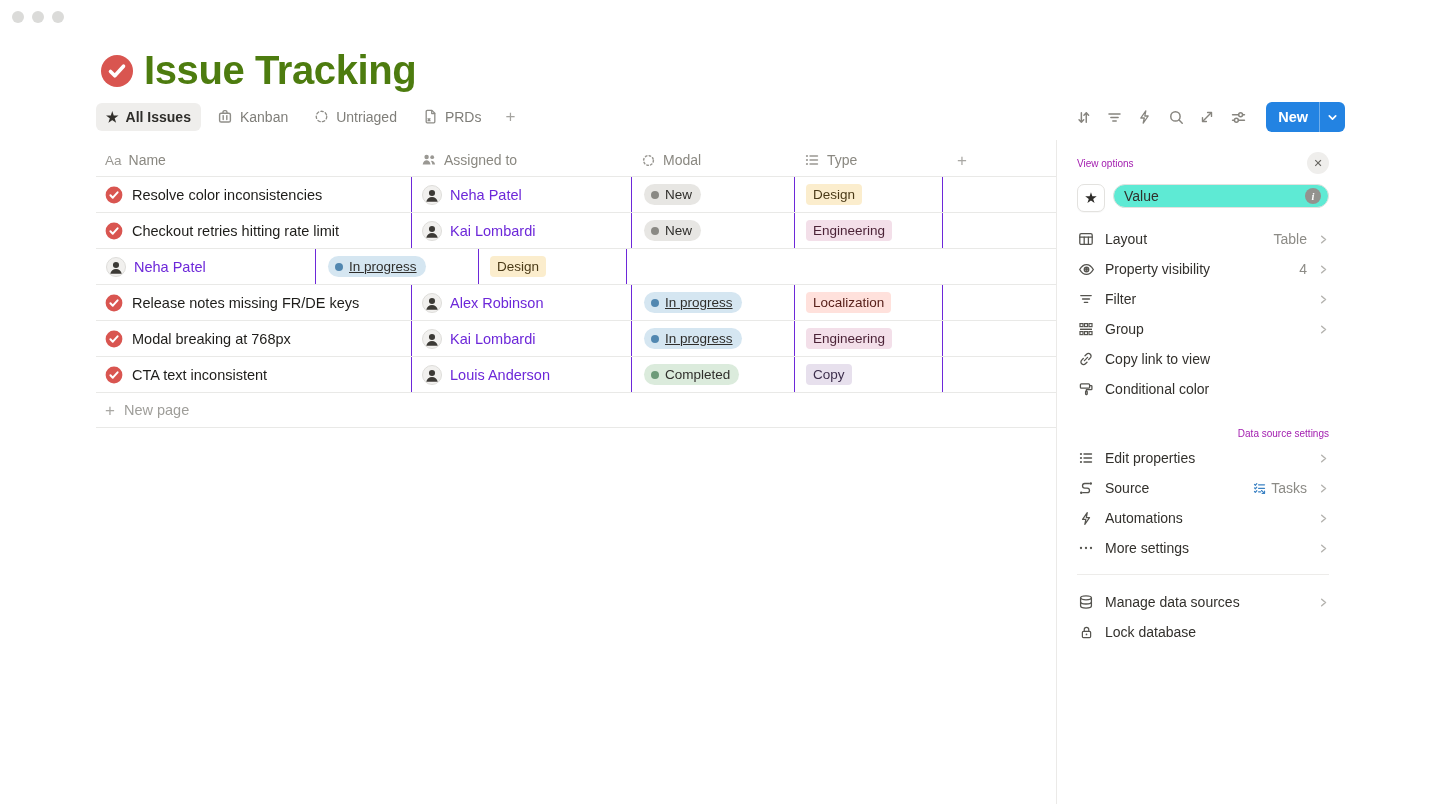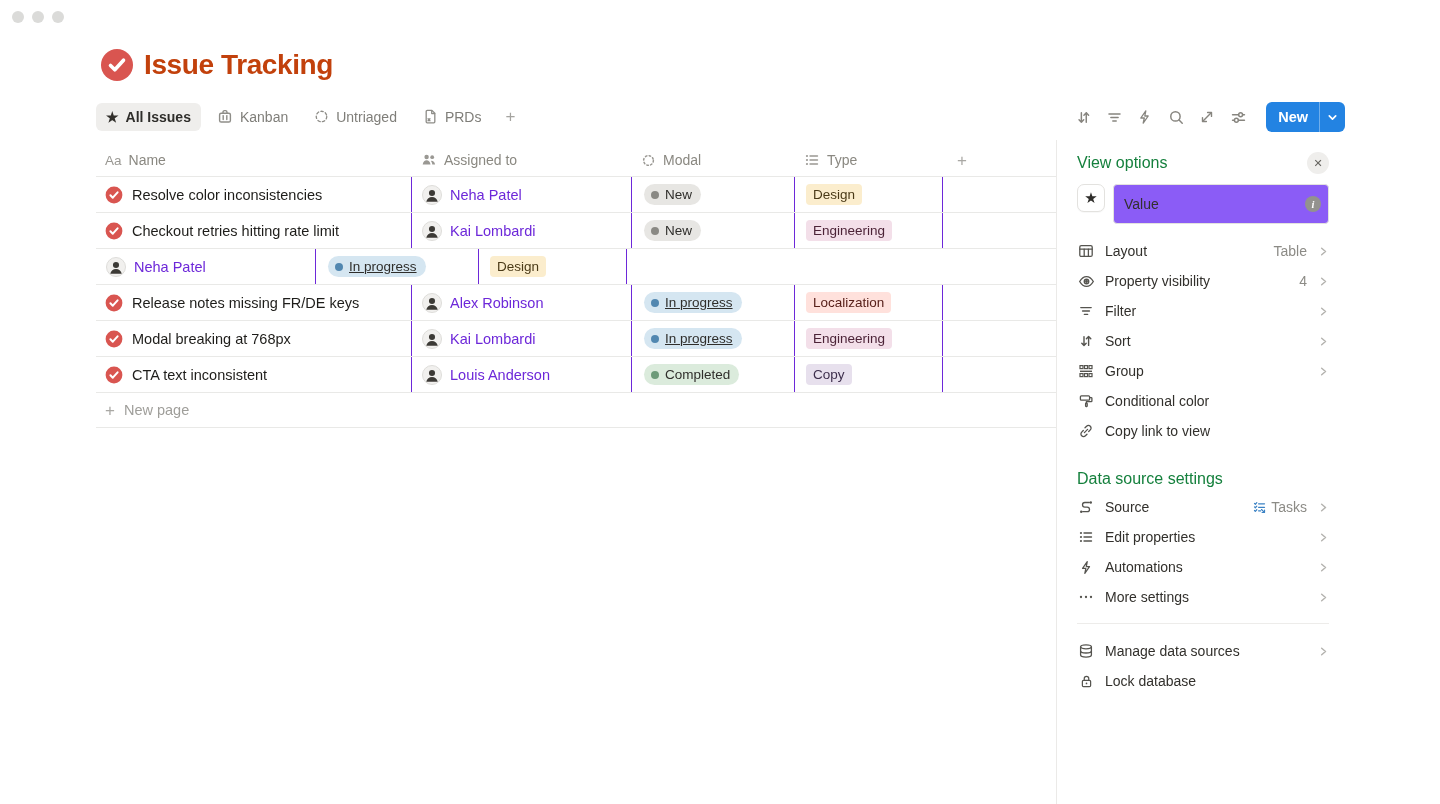--- a/index.html
+++ b/index.html
@@ -6,21 +6,21 @@
   html,body { width:1440px; height:804px; background:#ffffff; overflow:hidden;
     font-family:"Liberation Sans", sans-serif; color:#32302C; }
 
   
   .win-dots { position:absolute; top:11px; left:12px; display:flex; gap:8px; }
   .win-dot { width:12px; height:12px; border-radius:50%; background:#DBDBD9; }
 
   
   .page-header { position:absolute; left:100px; top:48px; display:flex; align-items:center; gap:10px; }
   .page-icon { width:34px; height:34px; }
-  .page-title { font-size:28px; font-weight:700; letter-spacing:-0.4px; color:#c2410c; }
+  .page-title { font-size:40px; font-weight:700; letter-spacing:-0.4px; color:#4d7c0f; }
 
   
   .tabbar { position:absolute; left:96px; top:101px; height:31px; display:flex; align-items:center; gap:6px; font-size:14px; }
   .tab { display:flex; align-items:center; gap:7px; padding:6px 10px; border-radius:6px; color:#7F7E79; cursor:default; }
   .tab.active { background:#EFEEEC; color:#2E2D2A; font-weight:600; }
   .tab .glyph-star { font-size:14px; color:#32302C; line-height:1; }
   .tab-icon { display:inline-flex; color:#8E8D88; }
   .tab-add { color:#A5A4A0; font-size:17px; padding:2px 8px; }
 
   
@@ -55,25 +55,25 @@
   .tag[data-variant="pink"]   { background:#F3DFE9; color:#4C2337; }
   .tag[data-variant="red"]    { background:#FFE1DC; color:#58201A; }
   .tag[data-variant="purple"] { background:#E7E0ED; color:#3E2F4D; }
   .newpage-row { display:flex; align-items:center; gap:9px; height:35px; padding-left:9px; border-bottom:1px solid #E9E9E7; color:#9F9E9A; }
   .newpage-plus { font-size:17px; color:#A9A8A4; line-height:1; }
 
   
   .panel { position:absolute; left:1056px; top:140px; width:384px; height:664px; border-left:1px solid #EBEAE8; padding:10px 0 0 20px; }
   .panel-inner { width:252px; }
   .panel-header { display:flex; align-items:center; justify-content:space-between; height:26px; }
-  .panel-title, .section-label { font-size:16px; color:#15803d; }
+  .panel-title, .section-label { font-size:10px; color:#a21caf;text-align:right; }
   .close-btn { width:22px; height:22px; border-radius:50%; background:#EFEEEC; color:#64635E; display:flex; align-items:center; justify-content:center; font-size:11px; }
   .name-row { display:flex; gap:8px; margin-top:8px; }
   .star-btn { width:28px; height:28px; border:1px solid #E3E2DF; border-radius:7px; background:#fff; display:flex; align-items:center; justify-content:center; font-size:15px; color:#2E2D2A; box-shadow:0 1px 1px rgba(0,0,0,0.03); }
-  .view-name-box { flex:1; height:40px; border:1px solid #E3E2DF; border-radius:4px; background:#8b5cf6; display:flex; align-items:center; padding:0 7px 0 10px; }
+  .view-name-box { flex:1; height:24px; border:1px solid #E3E2DF; border-radius:12px; background:#5eead4; display:flex; align-items:center; padding:0 7px 0 10px; }
   .view-name-box input { flex:1; border:none; outline:none; background:transparent; font-family:"Liberation Sans",sans-serif; font-size:14px; color:#32302C; }
   .info-badge { width:16px; height:16px; border-radius:50%; background:#93928E; color:#fff; font-size:10.5px; font-weight:700; font-family:"Liberation Serif",serif; font-style:italic; display:flex; align-items:center; justify-content:center; }
   .menu { margin-top:12px; }
   .mrow { display:flex; align-items:center; height:30px; gap:10px; }
   .micon { width:18px; display:inline-flex; justify-content:center; color:#55544F; }
   .mlabel { flex:1; font-size:14px; color:#32302C; white-space:nowrap; }
   .mvalue { font-size:14px; color:#8C8B86; display:flex; align-items:center; gap:5px; }
   .chev { display:inline-flex; color:#B4B3AF; width:12px; justify-content:center; }
   .section-label { display:block; margin-top:24px; }
   .panel-divider { border-top:1px solid #EDECEA; margin:11px 0; }
@@ -477,78 +477,81 @@
         <span class="mlabel">Filter</span>
         <span class="mvalue"></span>
         <span class="chev">
             <svg width="11" height="11" viewBox="0 0 12 12" fill="none" stroke="currentColor" stroke-width="1.6" stroke-linecap="round" stroke-linejoin="round">
               <polyline points="4 2.5 8.2 6 4 9.5"></polyline>
             </svg>
           </span>
       </div>
       <div class="mrow">
         <span class="micon">
-            <svg width="16" height="16" viewBox="0 0 16 16" fill="none" stroke="currentColor" stroke-width="1.4" stroke-linecap="round" stroke-linejoin="round">
-              <path d="M6 3.6v8.8M3.8 10.2L6 12.5l2.2-2.3"></path>
-              <path d="M10.6 12.4V3.6M8.4 5.8l2.2-2.3 2.2 2.3"></path>
-            </svg>
-          </span>
-        <span class="mlabel">Sort</span>
-        <span class="mvalue"></span>
-        <span class="chev">
-            <svg width="11" height="11" viewBox="0 0 12 12" fill="none" stroke="currentColor" stroke-width="1.6" stroke-linecap="round" stroke-linejoin="round">
-              <polyline points="4 2.5 8.2 6 4 9.5"></polyline>
-            </svg>
-          </span>
-      </div>
-      <div class="mrow">
-        <span class="micon">
             <svg width="16" height="16" viewBox="0 0 16 16" fill="none" stroke="currentColor" stroke-width="1.2">
               <rect x="2" y="2.6" width="3" height="3"></rect>
               <rect x="6.5" y="2.6" width="3" height="3"></rect>
               <rect x="11" y="2.6" width="3" height="3"></rect>
               <rect x="2" y="7.6" width="12" height="1.4" fill="currentColor" stroke="none"></rect>
               <rect x="2" y="10.6" width="3" height="3"></rect>
               <rect x="6.5" y="10.6" width="3" height="3"></rect>
               <rect x="11" y="10.6" width="3" height="3"></rect>
             </svg>
           </span>
         <span class="mlabel">Group</span>
         <span class="mvalue"></span>
         <span class="chev">
             <svg width="11" height="11" viewBox="0 0 12 12" fill="none" stroke="currentColor" stroke-width="1.6" stroke-linecap="round" stroke-linejoin="round">
               <polyline points="4 2.5 8.2 6 4 9.5"></polyline>
             </svg>
           </span>
       </div>
       <div class="mrow">
         <span class="micon">
+            <svg width="16" height="16" viewBox="0 0 16 16" fill="none" stroke="currentColor" stroke-width="1.3" stroke-linecap="round">
+              <path d="M6.4 9.6l3.2-3.2"></path>
+              <path d="M7 4.8l1.6-1.6a2.6 2.6 0 0 1 3.7 3.7L10.7 8.5"></path>
+              <path d="M9 11.2l-1.6 1.6a2.6 2.6 0 0 1-3.7-3.7L5.3 7.5"></path>
+            </svg>
+          </span>
+        <span class="mlabel">Copy link to view</span>
+      </div>
+      <div class="mrow">
+        <span class="micon">
             <svg width="16" height="16" viewBox="0 0 16 16" fill="none" stroke="currentColor" stroke-width="1.3" stroke-linejoin="round">
               <rect x="2.4" y="2.8" width="9.2" height="4.4" rx="1"></rect>
               <path d="M11.6 4.6h1.6a.7.7 0 0 1 .7.7v2.6a.7.7 0 0 1-.7.7H8.4v1.6"></path>
               <rect x="7.6" y="10.2" width="1.6" height="3.4" rx="0.5"></rect>
             </svg>
           </span>
         <span class="mlabel">Conditional color</span>
       </div>
-      <div class="mrow">
-        <span class="micon">
-            <svg width="16" height="16" viewBox="0 0 16 16" fill="none" stroke="currentColor" stroke-width="1.3" stroke-linecap="round">
-              <path d="M6.4 9.6l3.2-3.2"></path>
-              <path d="M7 4.8l1.6-1.6a2.6 2.6 0 0 1 3.7 3.7L10.7 8.5"></path>
-              <path d="M9 11.2l-1.6 1.6a2.6 2.6 0 0 1-3.7-3.7L5.3 7.5"></path>
-            </svg>
-          </span>
-        <span class="mlabel">Copy link to view</span>
-      </div>
     </div>
 
     <span class="section-label">Data source settings</span>
 
     <div class="menu" style="margin-top:4px;">
+      <div class="mrow">
+        <span class="micon">
+            <svg width="16" height="16" viewBox="0 0 16 16" fill="none" stroke="currentColor" stroke-width="1.4" stroke-linecap="round">
+              <circle cx="3" cy="4" r="0.4" fill="currentColor"></circle>
+              <circle cx="3" cy="8" r="0.4" fill="currentColor"></circle>
+              <circle cx="3" cy="12" r="0.4" fill="currentColor"></circle>
+              <line x1="6" y1="4" x2="13.5" y2="4"></line>
+              <line x1="6" y1="8" x2="13.5" y2="8"></line>
+              <line x1="6" y1="12" x2="13.5" y2="12"></line>
+            </svg>
+          </span>
+        <span class="mlabel">Edit properties</span>
+        <span class="chev">
+            <svg width="11" height="11" viewBox="0 0 12 12" fill="none" stroke="currentColor" stroke-width="1.6" stroke-linecap="round" stroke-linejoin="round">
+              <polyline points="4 2.5 8.2 6 4 9.5"></polyline>
+            </svg>
+          </span>
+      </div>
       <div class="mrow">
         <span class="micon">
             <svg width="16" height="16" viewBox="0 0 16 16" fill="none" stroke="currentColor" stroke-width="1.3" stroke-linecap="round">
               <path d="M11.3 3.5H6.8a2.3 2.3 0 0 0 0 4.6h2.4a2.3 2.3 0 0 1 0 4.6H4.7"></path>
               <circle cx="12.8" cy="3.5" r="1.2" fill="currentColor" stroke="none"></circle>
               <circle cx="3.2" cy="12.7" r="1.2" fill="currentColor" stroke="none"></circle>
             </svg>
           </span>
         <span class="mlabel">Source</span>
         <span class="mvalue">
@@ -567,38 +570,20 @@
           <span>Tasks</span>
         </span>
         <span class="chev">
             <svg width="11" height="11" viewBox="0 0 12 12" fill="none" stroke="currentColor" stroke-width="1.6" stroke-linecap="round" stroke-linejoin="round">
               <polyline points="4 2.5 8.2 6 4 9.5"></polyline>
             </svg>
           </span>
       </div>
       <div class="mrow">
         <span class="micon">
-            <svg width="16" height="16" viewBox="0 0 16 16" fill="none" stroke="currentColor" stroke-width="1.4" stroke-linecap="round">
-              <circle cx="3" cy="4" r="0.4" fill="currentColor"></circle>
-              <circle cx="3" cy="8" r="0.4" fill="currentColor"></circle>
-              <circle cx="3" cy="12" r="0.4" fill="currentColor"></circle>
-              <line x1="6" y1="4" x2="13.5" y2="4"></line>
-              <line x1="6" y1="8" x2="13.5" y2="8"></line>
-              <line x1="6" y1="12" x2="13.5" y2="12"></line>
-            </svg>
-          </span>
-        <span class="mlabel">Edit properties</span>
-        <span class="chev">
-            <svg width="11" height="11" viewBox="0 0 12 12" fill="none" stroke="currentColor" stroke-width="1.6" stroke-linecap="round" stroke-linejoin="round">
-              <polyline points="4 2.5 8.2 6 4 9.5"></polyline>
-            </svg>
-          </span>
-      </div>
-      <div class="mrow">
-        <span class="micon">
             <svg width="15" height="15" viewBox="0 0 16 16" fill="none" stroke="currentColor" stroke-width="1.3" stroke-linejoin="round">
               <path d="M8.8 1.8 3.8 9h3.5l-1.1 5.2L11.2 7H7.8z"></path>
             </svg>
           </span>
         <span class="mlabel">Automations</span>
         <span class="chev">
             <svg width="11" height="11" viewBox="0 0 12 12" fill="none" stroke="currentColor" stroke-width="1.6" stroke-linecap="round" stroke-linejoin="round">
               <polyline points="4 2.5 8.2 6 4 9.5"></polyline>
             </svg>
           </span>

